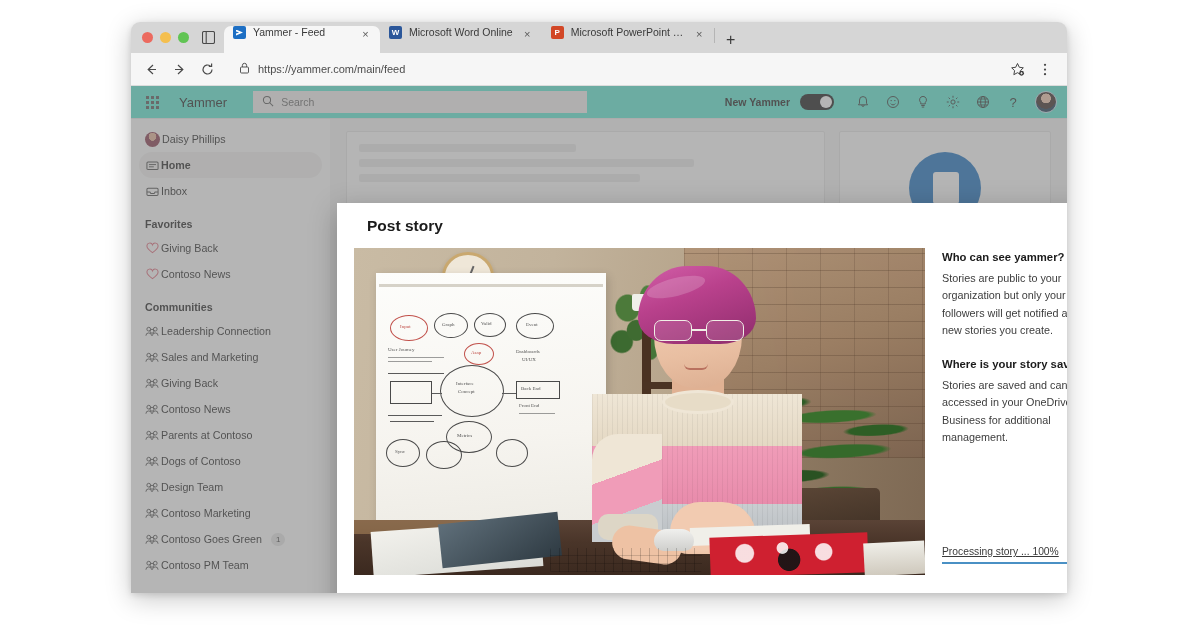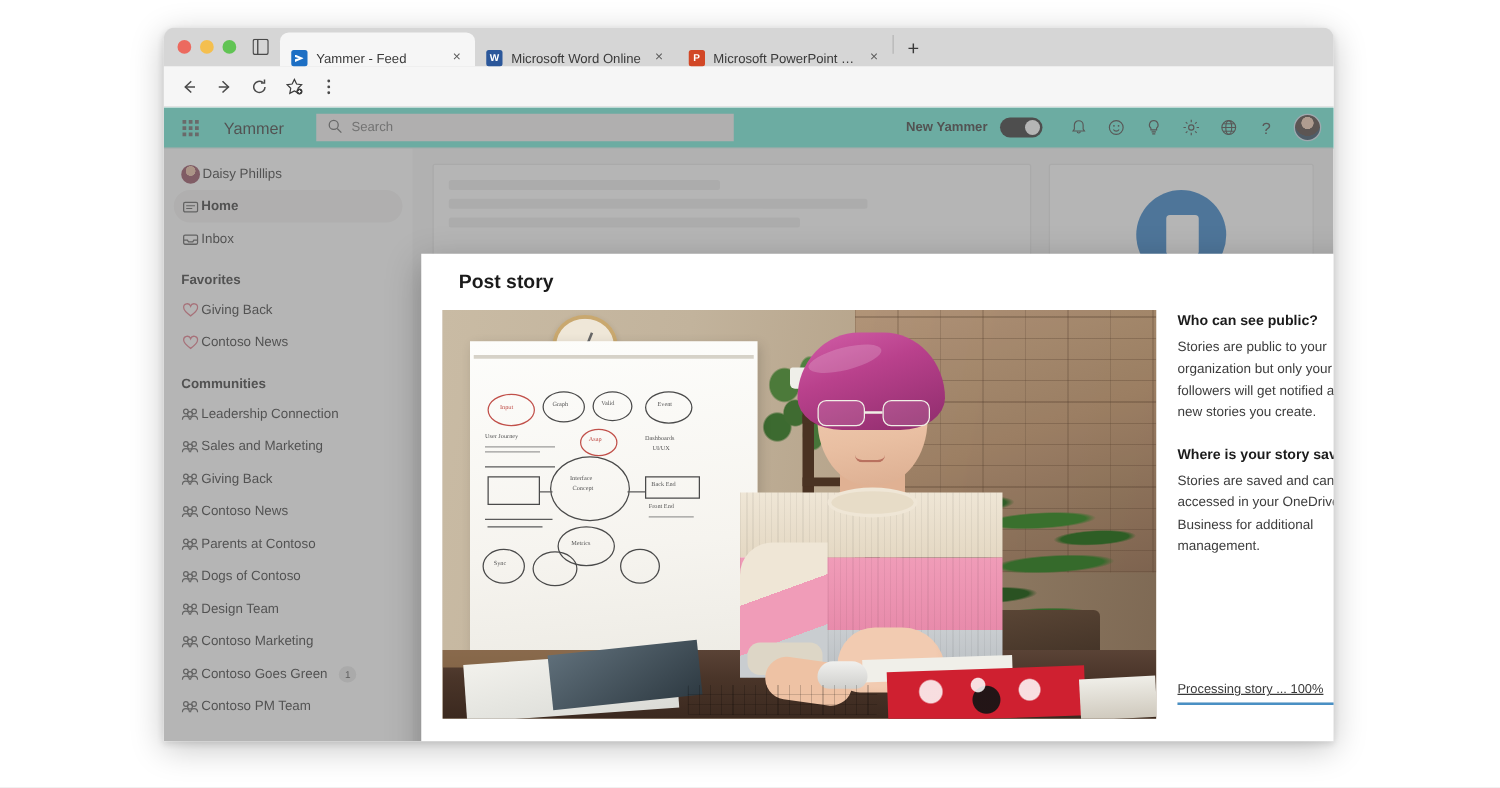--- a/index.html
+++ b/index.html
@@ -46,21 +46,21 @@
     width: 22px; height: 31px;
     display: flex; align-items: center; justify-content: center;
     margin-right: 5px;
   }
   .sidebar-toggle-btn svg { display: block; }
 
   .tab {
     position: relative;
     height: 27px;
     display: flex;
-    align-items: flex-end;
+    align-items: flex-start;
     gap: 7px;
     padding: 0 7px 0 9px;
     min-width: 156px;
     max-width: 172px;
     border-radius: 7px 7px 0 0;
     font-size: 10.5px;
     color: #3a3a3a;
   }
   .tab.active { background: #f6f6f6; }
   .tab.inactive { background: transparent; }
@@ -506,20 +506,29 @@
         <svg width="15" height="15" viewBox="0 0 15 15">
             <path d="M6 3 L10.8 7.5 L6 12" fill="none" stroke="#4a4a4a" stroke-width="1.2"></path>
             <line x1="3" y1="7.5" x2="10.8" y2="7.5" stroke="#4a4a4a" stroke-width="1.2"></line>
           </svg>
       </div>
       <div class="navbtn">
         <svg width="15" height="15" viewBox="0 0 15 15">
             <path d="M12 7.5 A4.5 4.5 0 1 1 10.2 3.9" fill="none" stroke="#4a4a4a" stroke-width="1.2"></path>
             <path d="M11.6 1.6 L11.6 4.4 L8.8 4.4" fill="none" stroke="#4a4a4a" stroke-width="1.2"></path>
           </svg>
+      </div>
+      <div class="omnibox">
+        <span>
+          <svg width="11" height="12" viewBox="0 0 11 12">
+              <rect x="1.5" y="5" width="8" height="6" rx="1" fill="none" stroke="#555" stroke-width="1"></rect>
+              <path d="M3.4 5 V3.4 A2.1 2.1 0 0 1 7.6 3.4 V5" fill="none" stroke="#555" stroke-width="1"></path>
+            </svg>
+        </span>
+        <span class="url">https://yammer.com/main/feed</span>
       </div>
       <div class="addr-right">
         <div class="navbtn">
           <svg width="15" height="15" viewBox="0 0 16 16">
               <path d="M8 1.6 L9.9 5.6 L14.2 6.2 L11.1 9.2 L11.9 13.5 L8 11.4 L4.1 13.5 L4.9 9.2 L1.8 6.2 L6.1 5.6 Z" fill="none" stroke="#3a3a3a" stroke-width="1"></path>
               <circle cx="12.3" cy="12" r="2.6" fill="#3a3a3a"></circle>
               <path d="M12.3 10.7 v2.6 M11 12 h2.6" stroke="#fff" stroke-width="0.8"></path>
             </svg>
         </div>
         <div class="navbtn">
@@ -895,21 +904,21 @@
             <div class="ph papers"></div>
             <div class="ph tablet"></div>
             <div class="ph whitepaper"></div>
             <div class="ph redmag"></div>
             <div class="ph notebook"></div>
             <div class="ph mouse"></div>
             <div class="ph keyboard"></div>
           </div>
 
           <div class="info">
-            <h4>Who can see public?</h4>
+            <h4>Who can see yammer?</h4>
             <p>Stories are public to your organization but only your followers will get notified about new stories you create.</p>
             <h4>Where is your story saved?</h4>
             <p>Stories are saved and can be accessed in your OneDrive for Business for additional management.</p>
 
             <div class="progress-wrap">
               <div class="progress-label">Processing story ... 100%</div>
               <div class="progress-track">
                 <div class="progress-fill" id="progress-fill" style="width: 100%; background: rgb(74, 144, 196);"></div>
               </div>
             </div>

